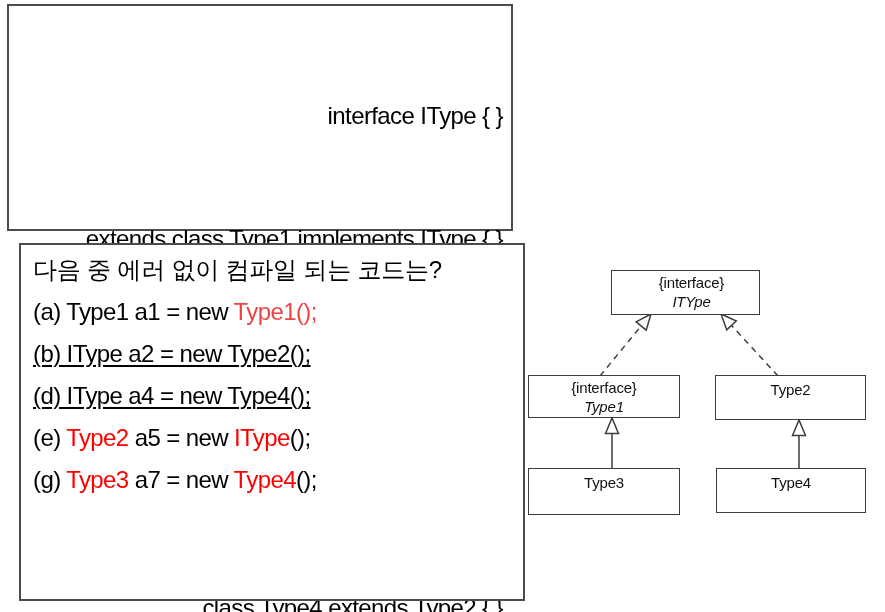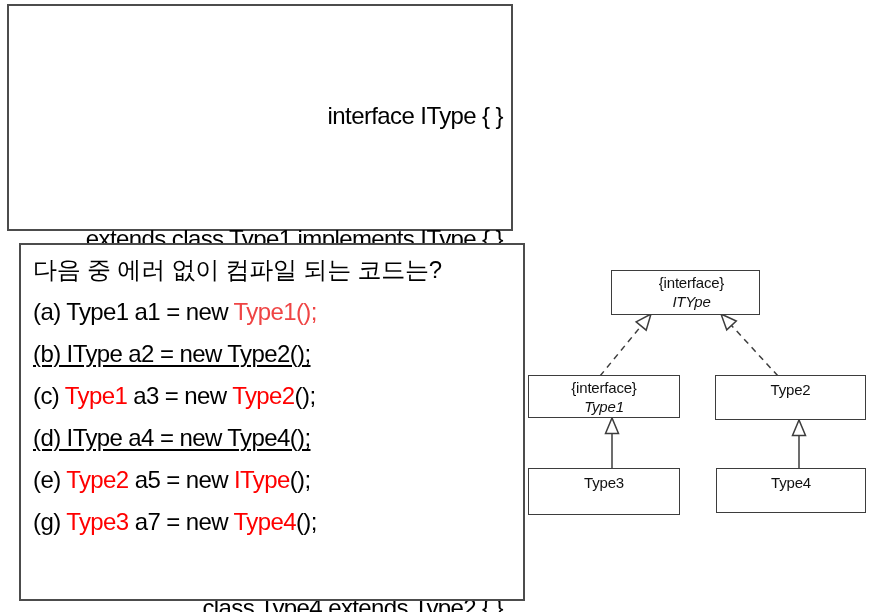--- a/index.html
+++ b/index.html
@@ -72,21 +72,20 @@
   <div>class Type4 extends Type2 { }</div>
 </div>
 
 <div id="quiz-box" class="panel">
   <div class="question-line">다음 중 에러 없이 컴파일 되는 코드는?</div>
 
   <div class="opt"><span>(a) Type1 a1 = new </span><span class="red" style="color: #ef4444;">Type1();</span></div>
 
   <div class="opt u"><span>(b) IType a2 = new Type2();</span></div>
 
-  <div class="opt"><span>(c) </span><span class="red" style="color: rgb(255, 0, 0);">Type1</span><span> a3 = new </span><span class="red" style="color: rgb(255, 0, 0);">Type2</span><span>();</span></div>
 
   <div class="opt u"><span>(d) IType a4 = new Type4();</span></div>
 
   <div class="opt"><span>(e) </span><span class="red" style="color: rgb(255, 0, 0);">Type2</span><span> a5 = new </span><span class="red" style="color: rgb(255, 0, 0);">IType</span><span>();</span></div>
 
 
   <div class="opt"><span>(g) </span><span class="red" style="color: rgb(255, 0, 0);">Type3</span><span> a7 = new </span><span class="red" style="color: rgb(255, 0, 0);">Type4</span><span>();</span></div>
 </div>
 
 <div id="uml-diagram">

